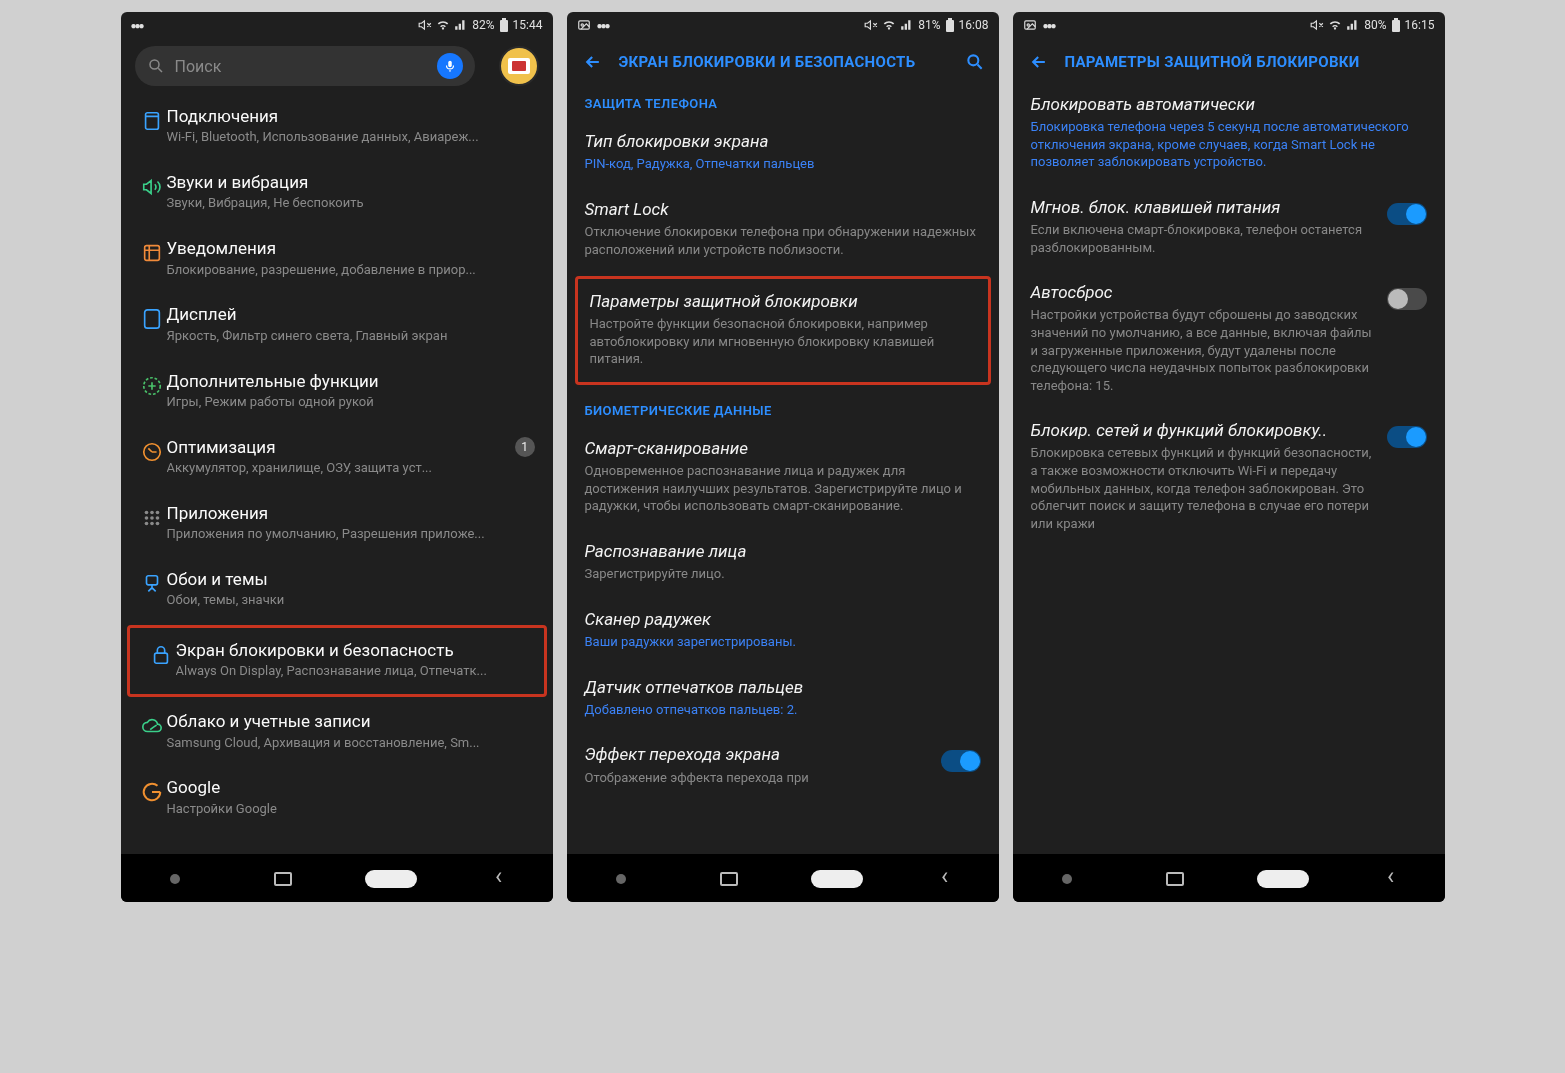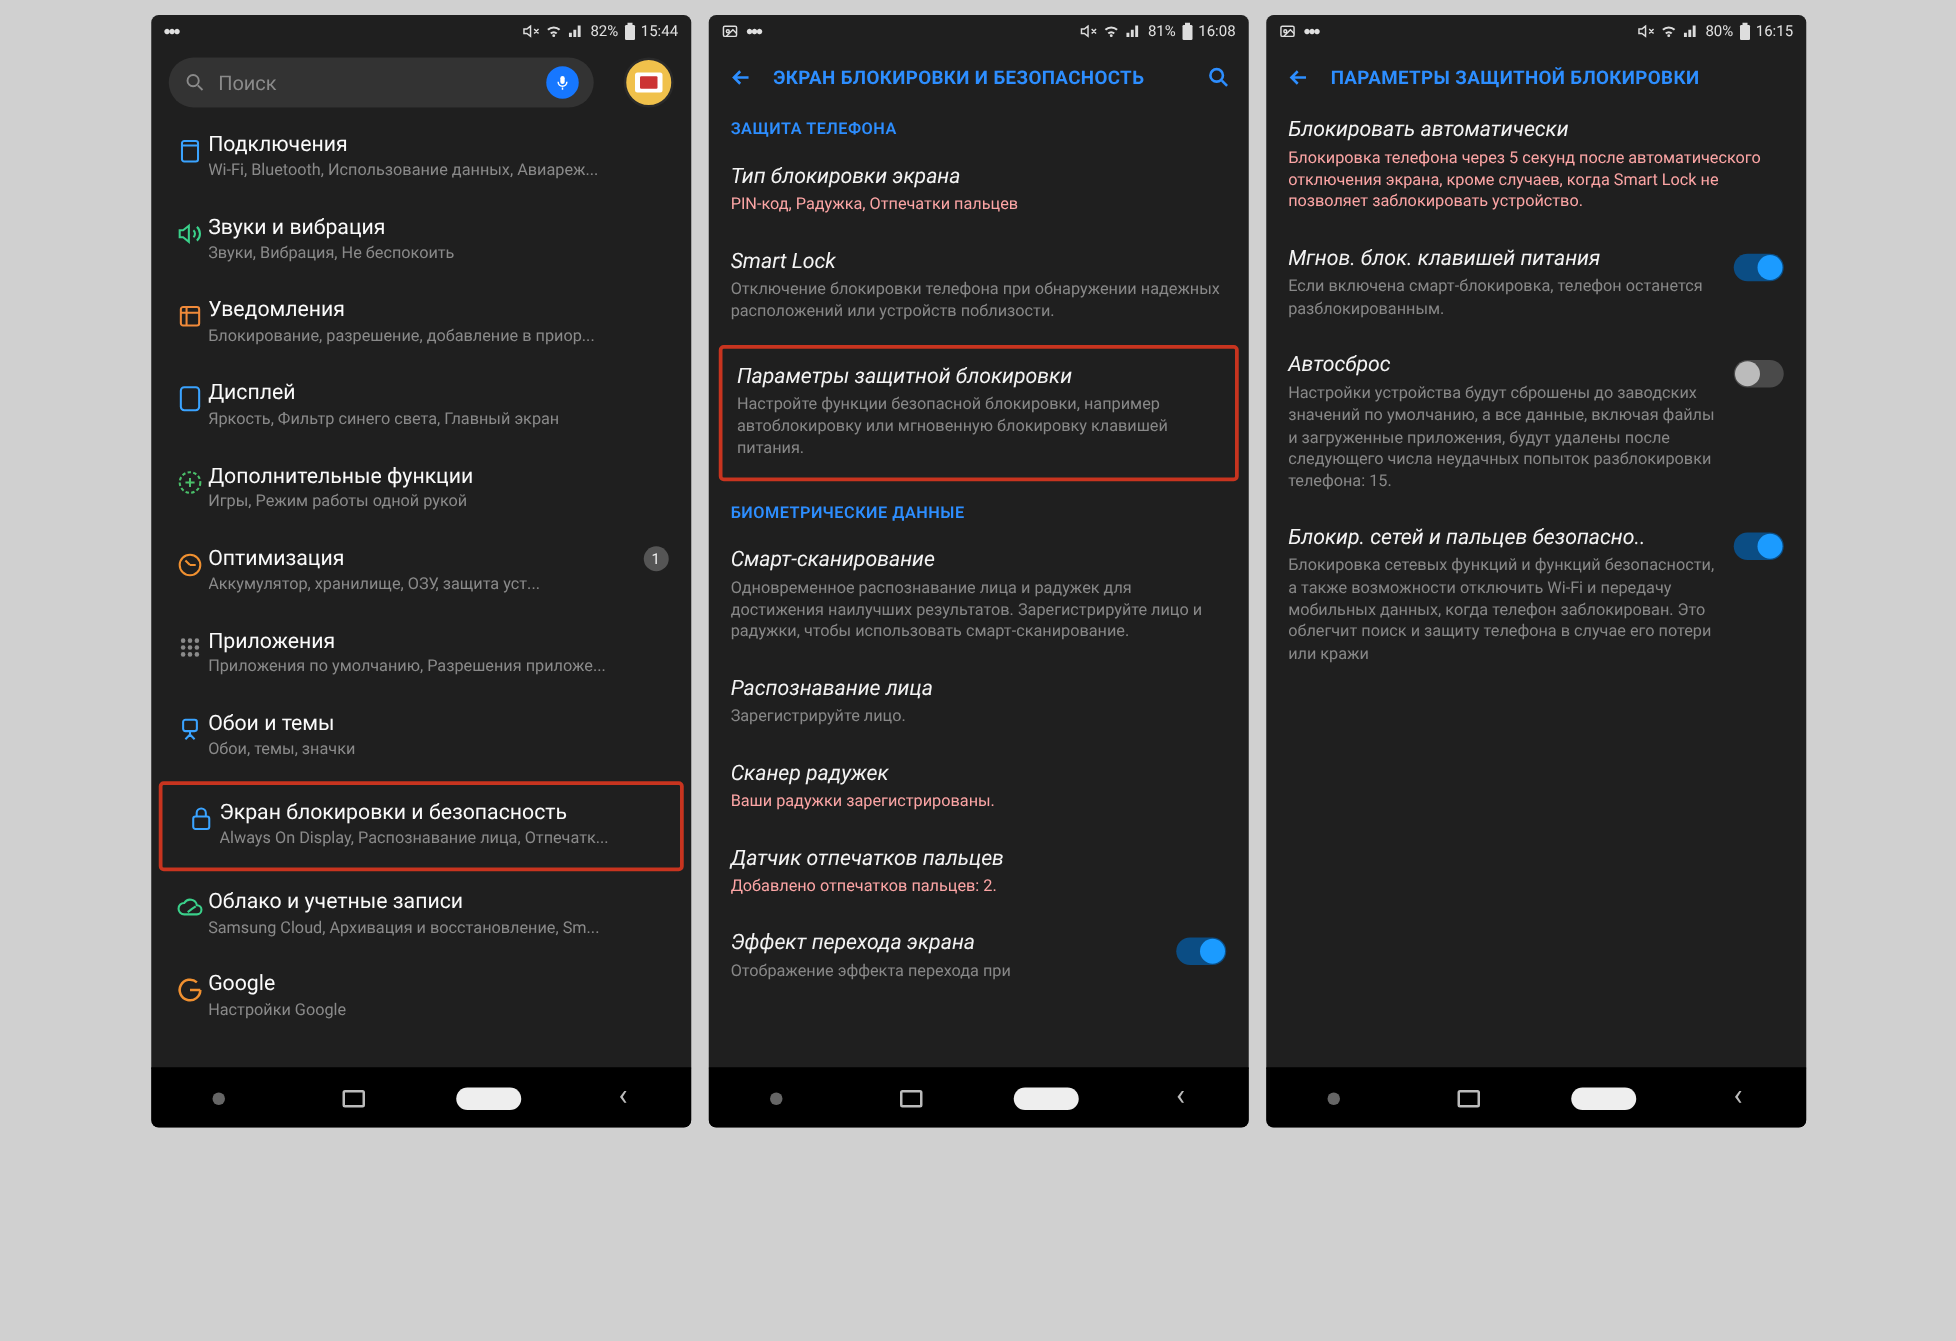--- a/index.html
+++ b/index.html
@@ -101,21 +101,21 @@
 
   .section-label {
     padding:14px 18px 8px 18px; color:#2d8eff; font-size:13px; font-weight:600;
     letter-spacing:0.4px;
   }
   .row {
     padding:12px 18px 14px 18px;
   }
   .row .t { color:#f3f3f3; font-size:17px; line-height:1.25; margin-bottom:3px;font-style:italic;}
   .row .d { color:#888; font-size:13px; line-height:1.35;}
-  .row .d.link { color:#fca5a5; }
+  .row .d.link { color:#3b82f6; }
   .row.wrap-highlight {
     border:3px solid #c8341f; border-radius:4px; margin:4px 8px; padding-left:12px; padding-right:12px;
   }
   .row-flex { display:flex; gap:12px; align-items:flex-start;}
   .row-flex .txtcol{flex:1;}
   .toggle {
     width:40px;height:22px;border-radius:12px;position:relative;flex-shrink:0;margin-top:6px;
   }
   .toggle.on{background:#0b4d84;}
   .toggle.off{background:#4a4a4a;}
@@ -521,21 +521,21 @@
         <div class="txtcol">
           <div class="t">Автосброс</div>
           <div class="d">Настройки устройства будут сброшены до заводских значений по умолчанию, а все данные, включая файлы и загруженные приложения, будут удалены после следующего числа неудачных попыток разблокировки телефона: 15.</div>
         </div>
         <div class="toggle off">
           <div class="knob"></div>
         </div>
       </div>
       <div class="row row-flex">
         <div class="txtcol">
-          <div class="t">Блокир. сетей и пальцев безопасно..</div>
+          <div class="t">Блокир. сетей и функций блокировку..</div>
           <div class="d">Блокировка сетевых функций и функций безопасности, а также возможности отключить Wi-Fi и передачу мобильных данных, когда телефон заблокирован. Это облегчит поиск и защиту телефона в случае его потери или кражи</div>
         </div>
         <div class="toggle on">
           <div class="knob"></div>
         </div>
       </div>
     </div>
 
   <div class="navbar">
     <span class="btn">

